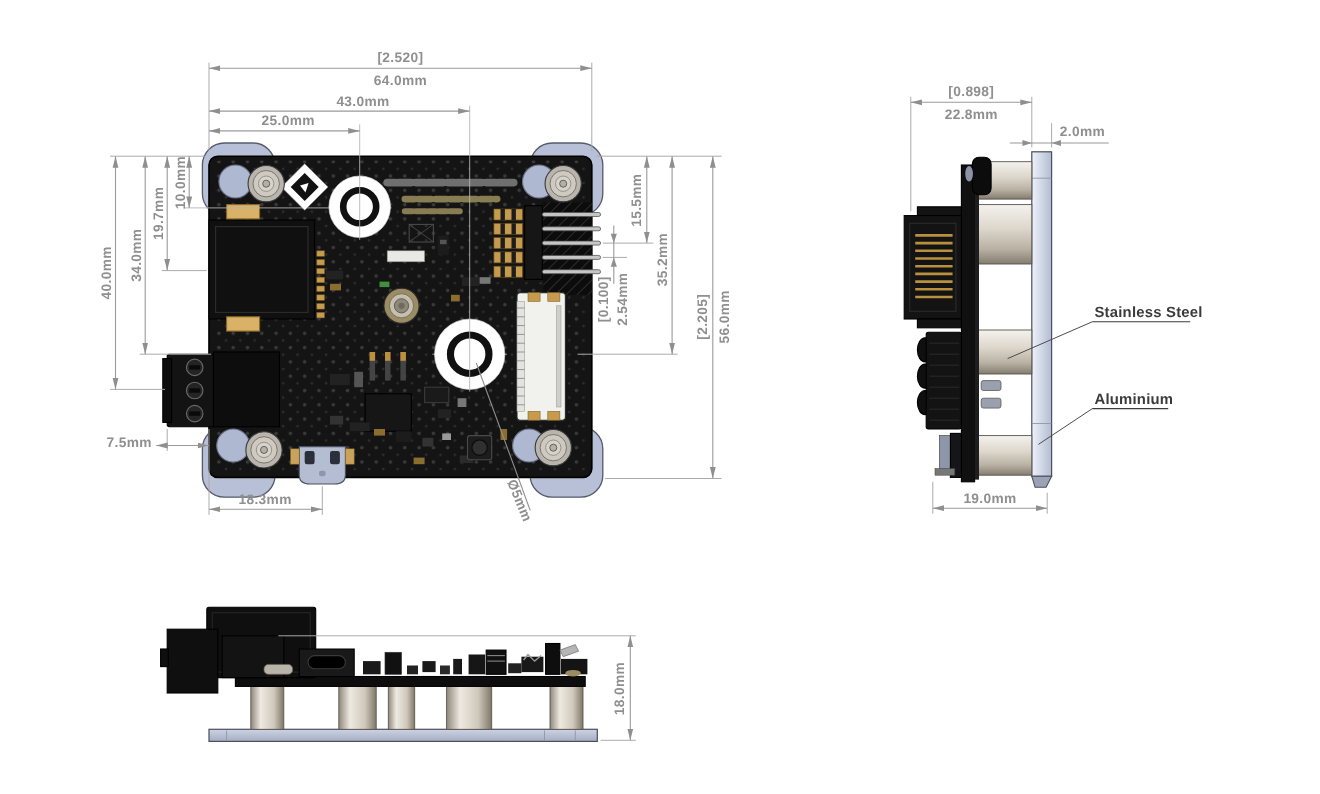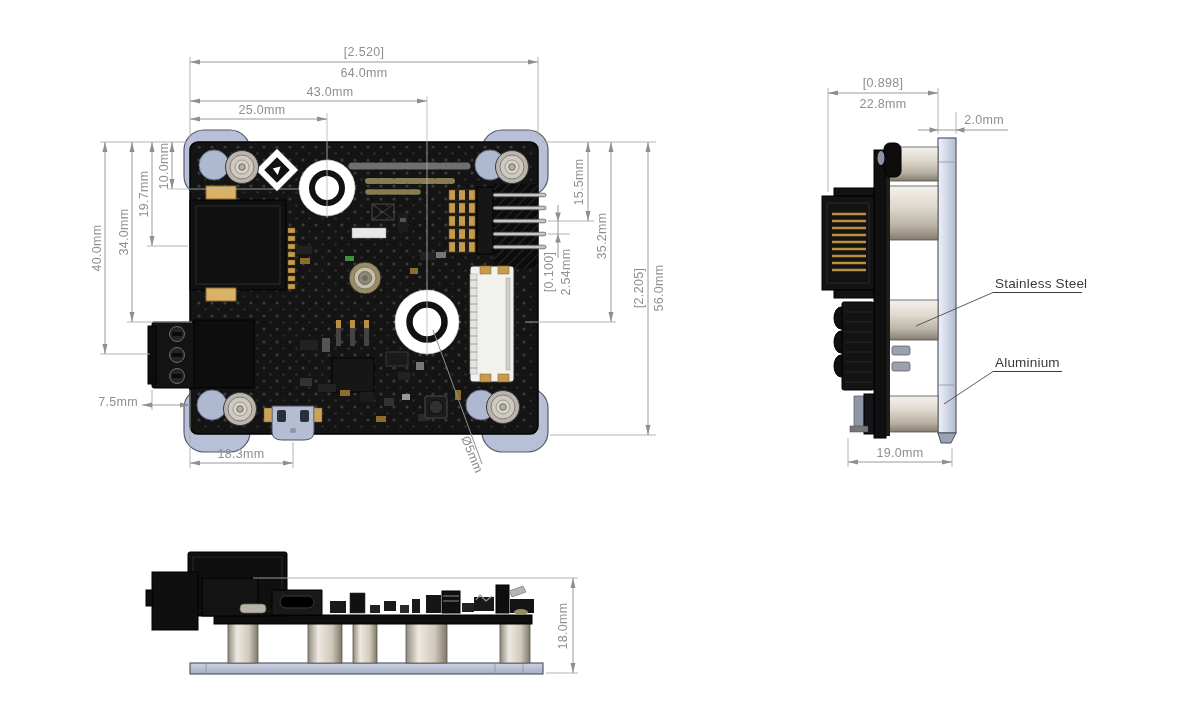--- a/index.html
+++ b/index.html
@@ -1,17 +1,17 @@
 <!DOCTYPE html>
 <html><head>
 <meta charset="utf-8">
 <style>
   html,body{margin:0;padding:0;background:#ffffff;}
   .stage{position:relative;width:1200px;height:722px;background:#ffffff;overflow:hidden;
-         font-family:"Liberation Sans", sans-serif;}
+         font-family:"Liberation Sans", sans-serif;font-weight:bold;}
   svg{display:block;}
   text{font-family:"Liberation Sans", sans-serif;}
   .dimtxt{fill:#8f8f8f;font-size:12.5px;letter-spacing:.3px;}
   .mattxt{fill:#3b3b3b;font-size:13.5px;letter-spacing:.2px;}
   .dimline{stroke:#9a9a9a;stroke-width:1;fill:none;}
   .extline{stroke:#aaaaaa;stroke-width:.9;fill:none;}
   .crossline{stroke:#b5b5b5;stroke-width:.8;fill:none;}
   .leader{stroke:#8f8f8f;stroke-width:1;fill:none;}
 </style>
 </head>

